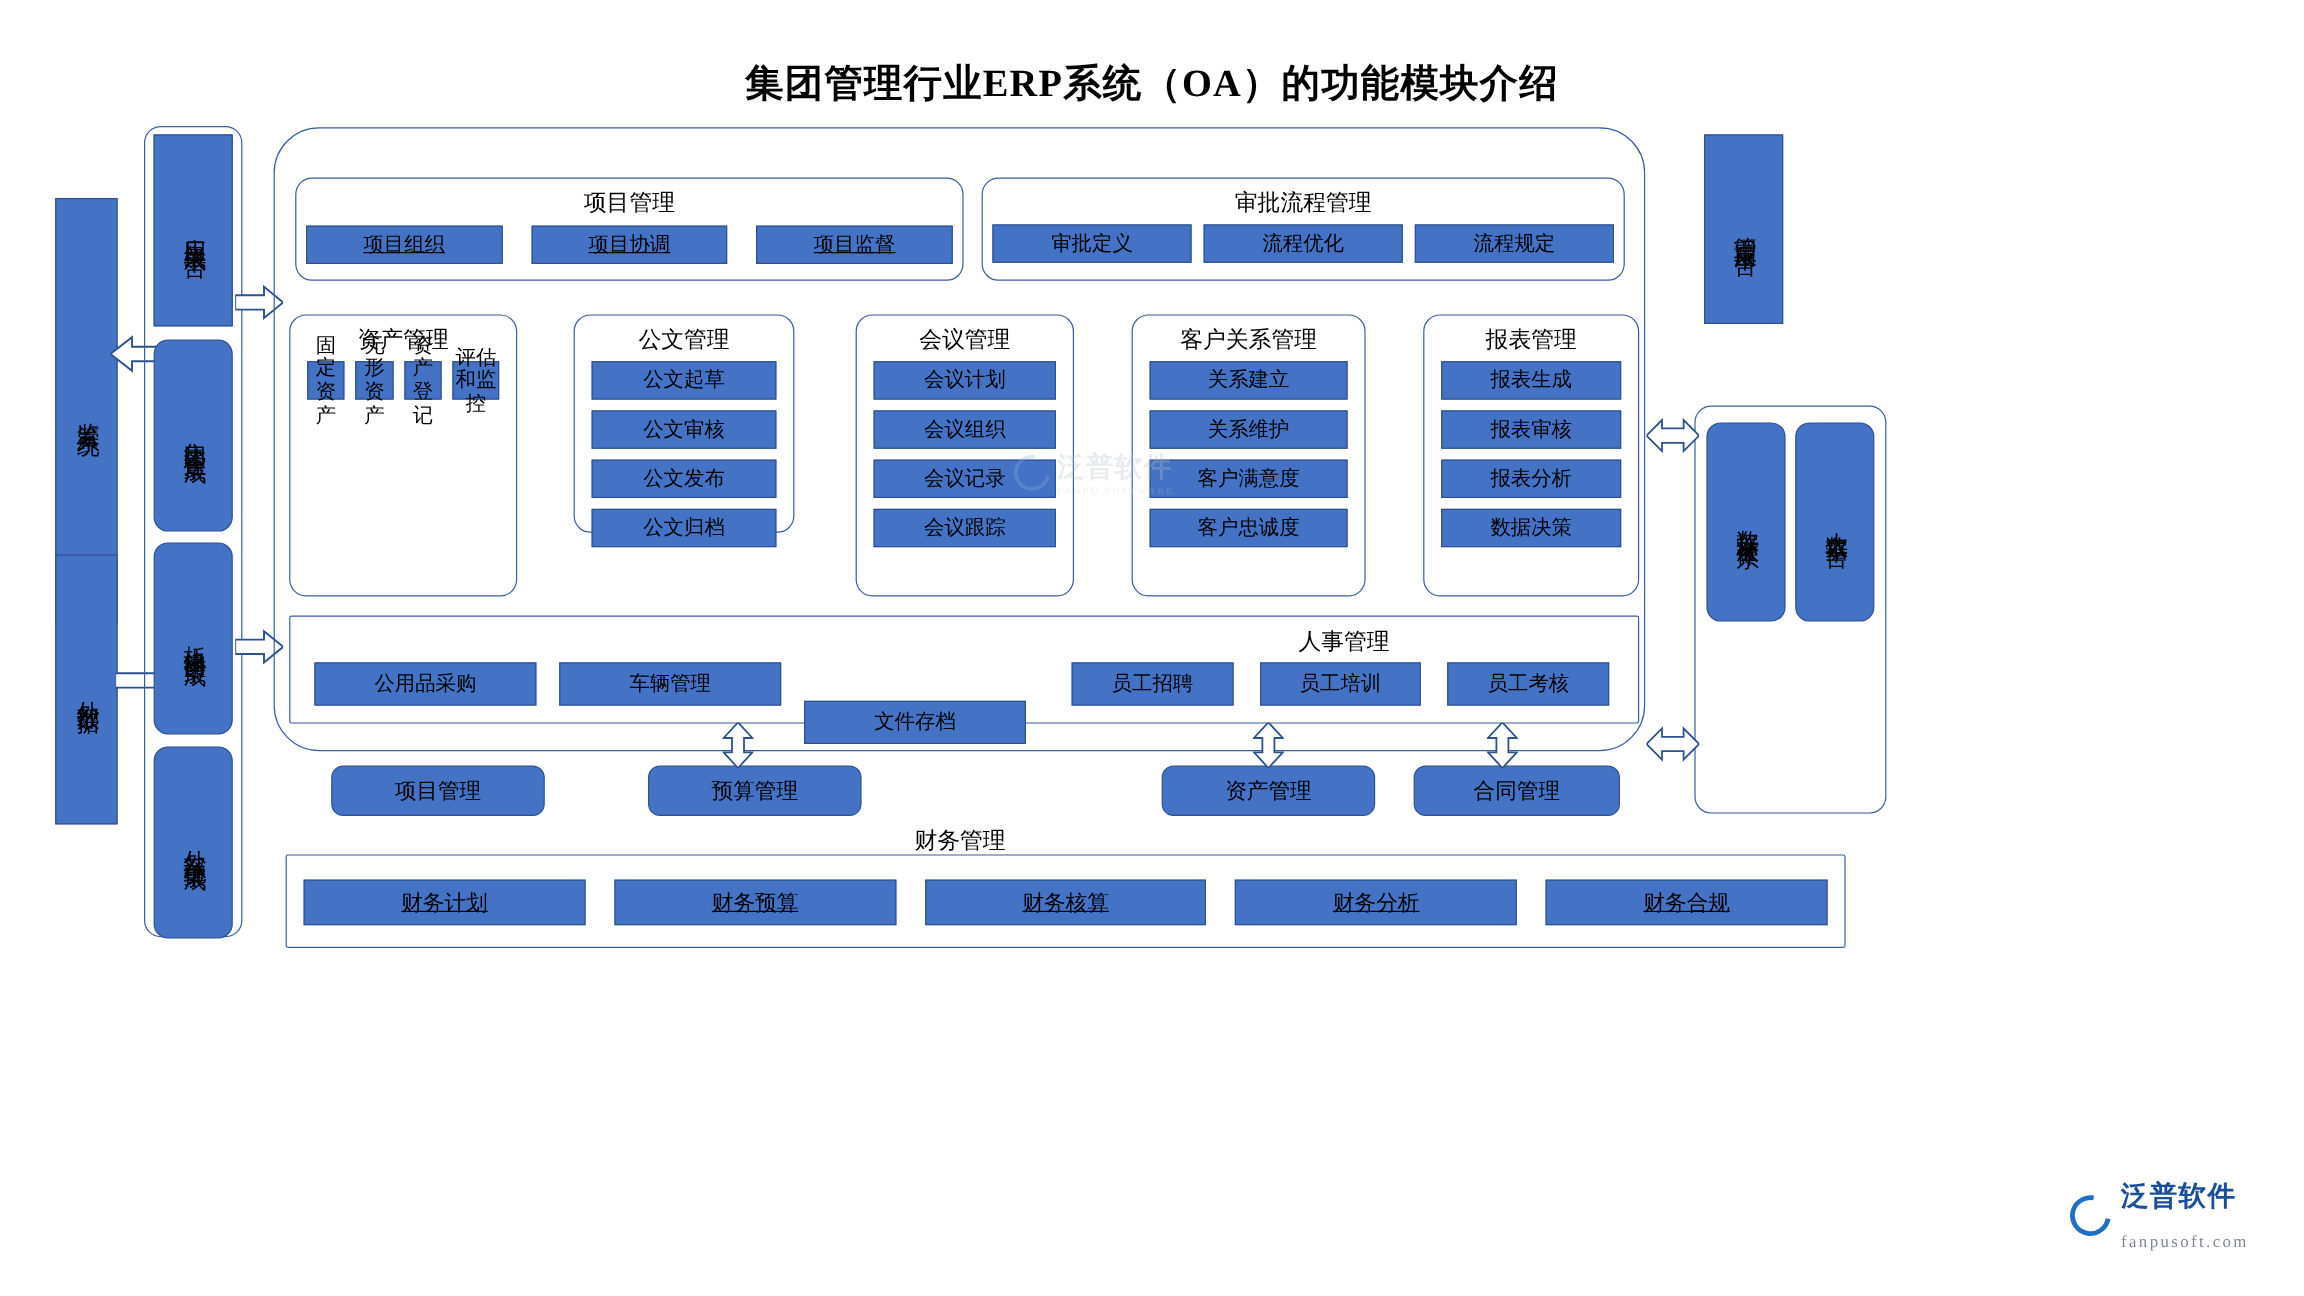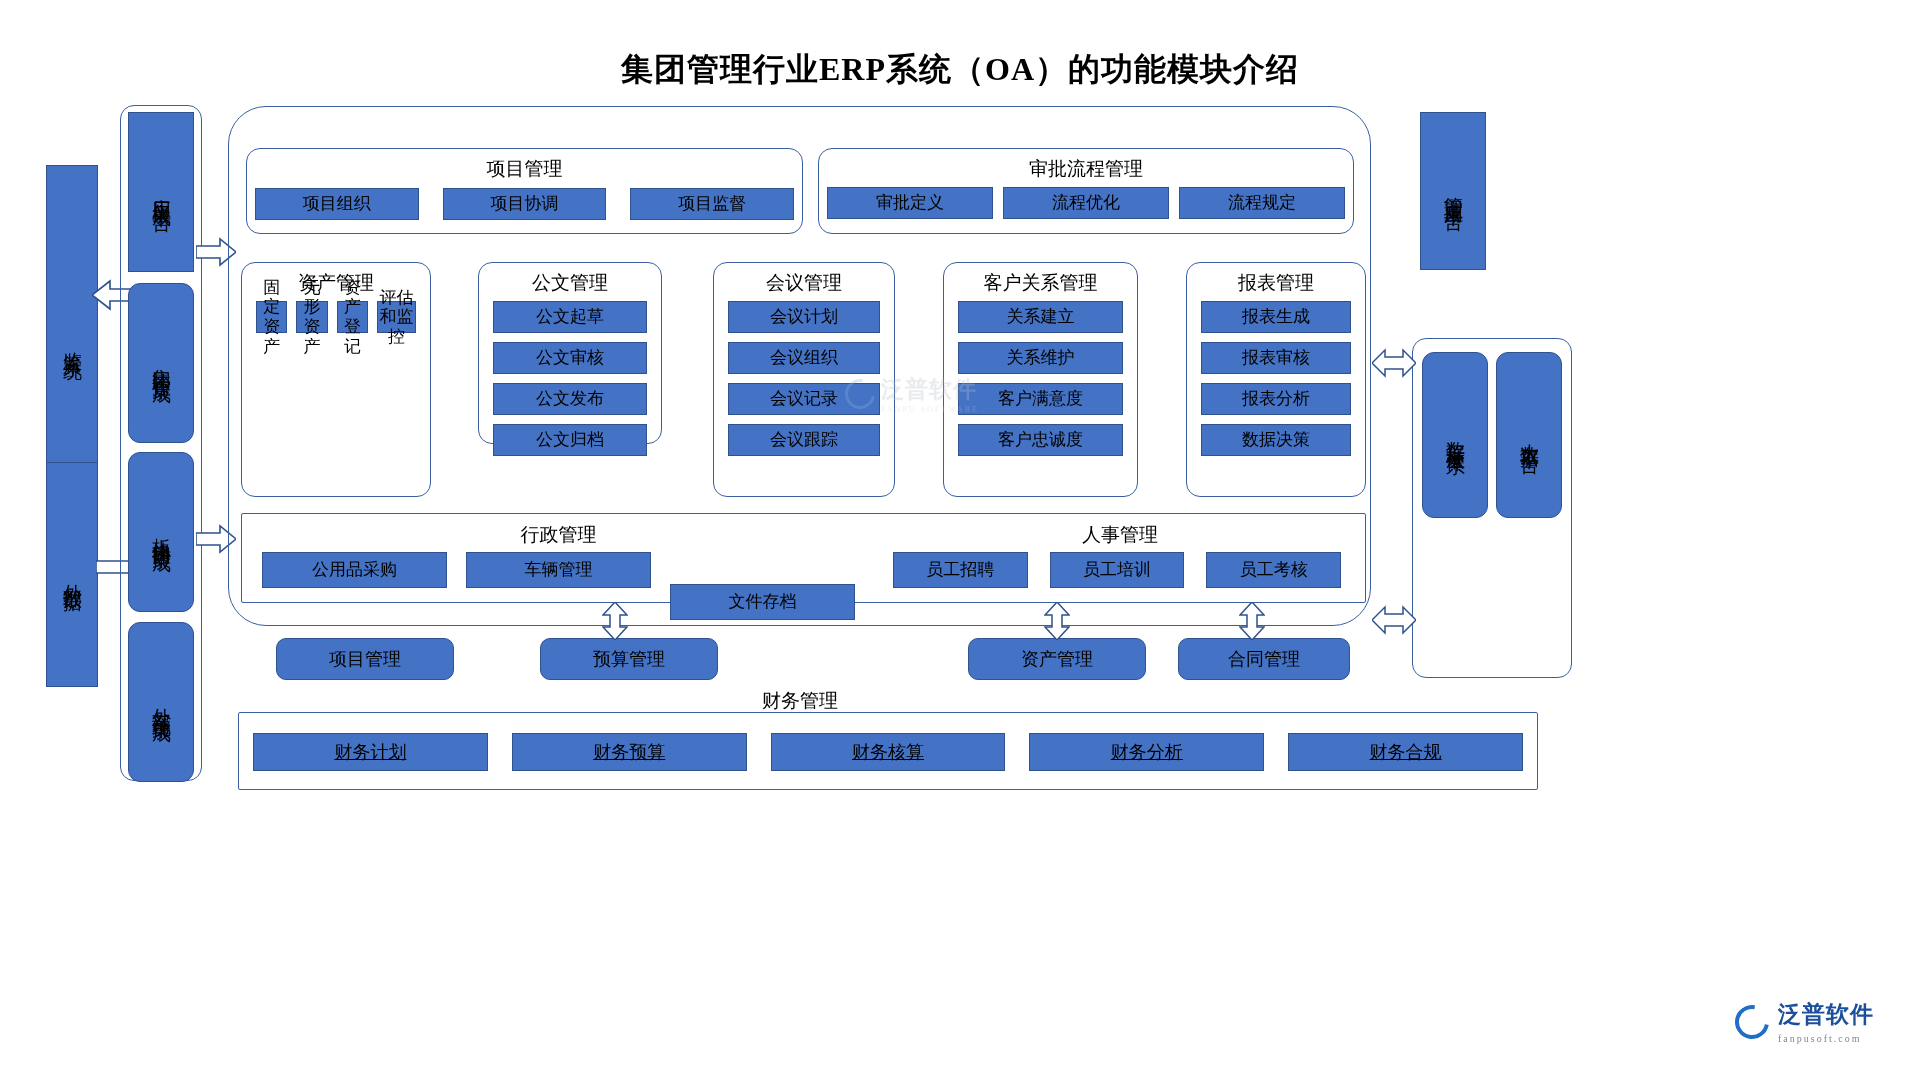--- a/index.html
+++ b/index.html
@@ -116,21 +116,21 @@
     position: absolute;
     right: 46px; bottom: 36px;
     display: flex; align-items: center; gap: 9px;
   }
   .brand .b-logo {
     width: 34px; height: 34px; border-radius: 50%;
     border: 4px solid #1f6fc4; border-right-color: transparent;
     transform: rotate(-35deg);
   }
   .brand .b-name { font-size: 23px; color: #1b4f9c; font-weight: bold; letter-spacing: 1px; }
-  .brand .b-url  { font-size: 10px; color: #7f8795; letter-spacing: 2px; margin-top:3px;}
+  .brand .b-url  { font-size: 14px; color: #7f8795; letter-spacing: 2px; margin-top:16px;}
   .brand-col { display:flex; flex-direction:column; }
 
   .section-label {
     position: absolute;
     font-size: 19px;
     color: #000;
     text-align: center;
   }
 </style>
 </head>
@@ -175,21 +175,21 @@
   <div class="arrow" style="left:196px; top:524px; width:40px; height:30px;">
     <svg width="40" height="30" viewBox="0 0 40 30">
       <polygon points="40,15 24,2 24,9 0,9 0,21 24,21 24,28" fill="#ffffff" stroke="#2F528F" stroke-width="1.6"></polygon>
     </svg>
   </div>
 
   <div class="outer-shell" style="left:228px; top:106px; width:1143px; height:520px;"></div>
 
   <div class="group" style="left:246px; top:148px; width:557px; height:86px;">
     <div class="group-title">项目管理</div>
-    <div style="display:flex; gap:24px; padding:1px 8px;">
+    <div style="display:flex; gap:24px; padding:1px 8px;text-decoration:underline;">
       <div class="bluebox" style="flex:1; height:32px;">项目组织</div>
       <div class="bluebox" style="flex:1; height:32px;">项目协调</div>
       <div class="bluebox" style="flex:1; height:32px;">项目监督</div>
     </div>
   </div>
 
   <div class="group" style="left:818px; top:148px; width:536px; height:86px;">
     <div class="group-title">审批流程管理</div>
     <div style="display:flex; gap:10px; padding:0 8px;">
       <div class="bluebox" style="flex:1; height:32px;">审批定义</div>
@@ -244,21 +244,20 @@
       <div class="bluebox" style="height:32px;">报表生成</div>
       <div class="bluebox" style="height:32px;">报表审核</div>
       <div class="bluebox" style="height:32px;">报表分析</div>
       <div class="bluebox" style="height:32px;">数据决策</div>
     </div>
   </div>
 
   <div class="group-sq" style="left:241px; top:513px; width:1125px; height:90px;">
     <div style="display:flex; height:100%;">
       <div style="flex:1; position:relative;">
-        <div class="section-label" style="left:0; right:0; top:8px; width:100%;">行政管理</div>
         <div style="position:absolute; left:20px; right:20px; top:38px; display:flex; gap:19px;">
           <div class="bluebox" style="flex:1; height:36px;">公用品采购</div>
           <div class="bluebox" style="flex:1; height:36px;">车辆管理</div>
           <div class="bluebox" style="flex:1; height:36px;margin-top:32px;">文件存档</div>
         </div>
       </div>
       <div style="flex:0 0 490px; position:relative;">
         <div class="section-label" style="left:0; right:0; top:8px; width:100%;">人事管理</div>
         <div style="position:absolute; left:18px; right:24px; top:38px; display:flex; gap:22px;">
           <div class="bluebox" style="flex:1; height:36px;">员工招聘</div>

